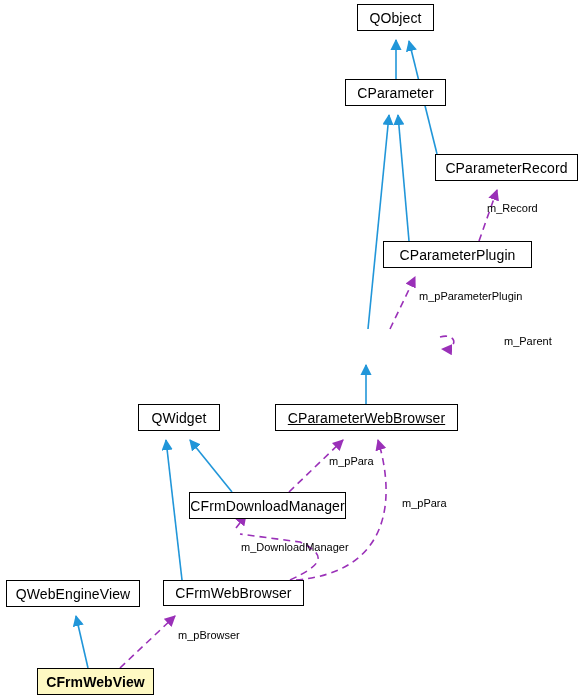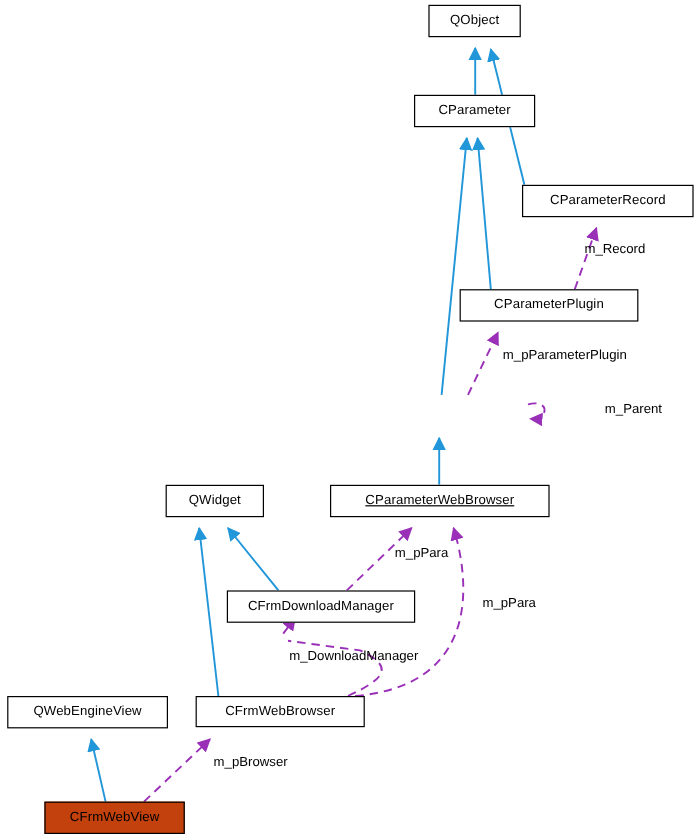--- a/index.html
+++ b/index.html
@@ -21,30 +21,31 @@
     top: 0;
     width: 582px;
     height: 700px;
   }
   .node {
     position: absolute;
     box-sizing: border-box;
     border: 1px solid #000000;
     background: #ffffff;
     color: #000000;
-    font-size: 11px;
+    font-size: 14px;
     line-height: 1;
     display: flex;
     align-items: center;
     justify-content: center;
     white-space: nowrap;
     letter-spacing: 0.1px;
   }
   .node.highlight {
-    background: #c2410c;
+    background: #fef9c3;
+    font-weight: bold;
   }
   .edge-label {
     position: absolute;
     font-size: 11px;
     color: #000000;
     white-space: nowrap;
     line-height: 1;
   }
 </style>
 </head>

